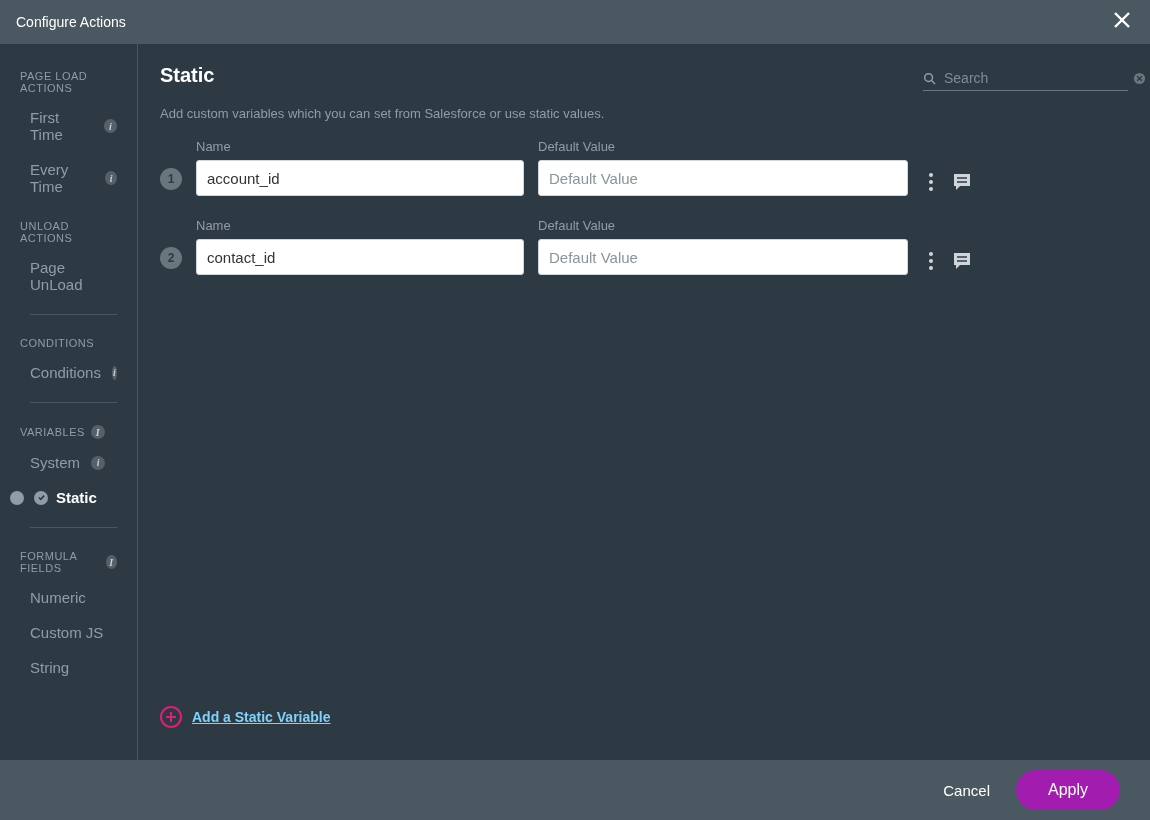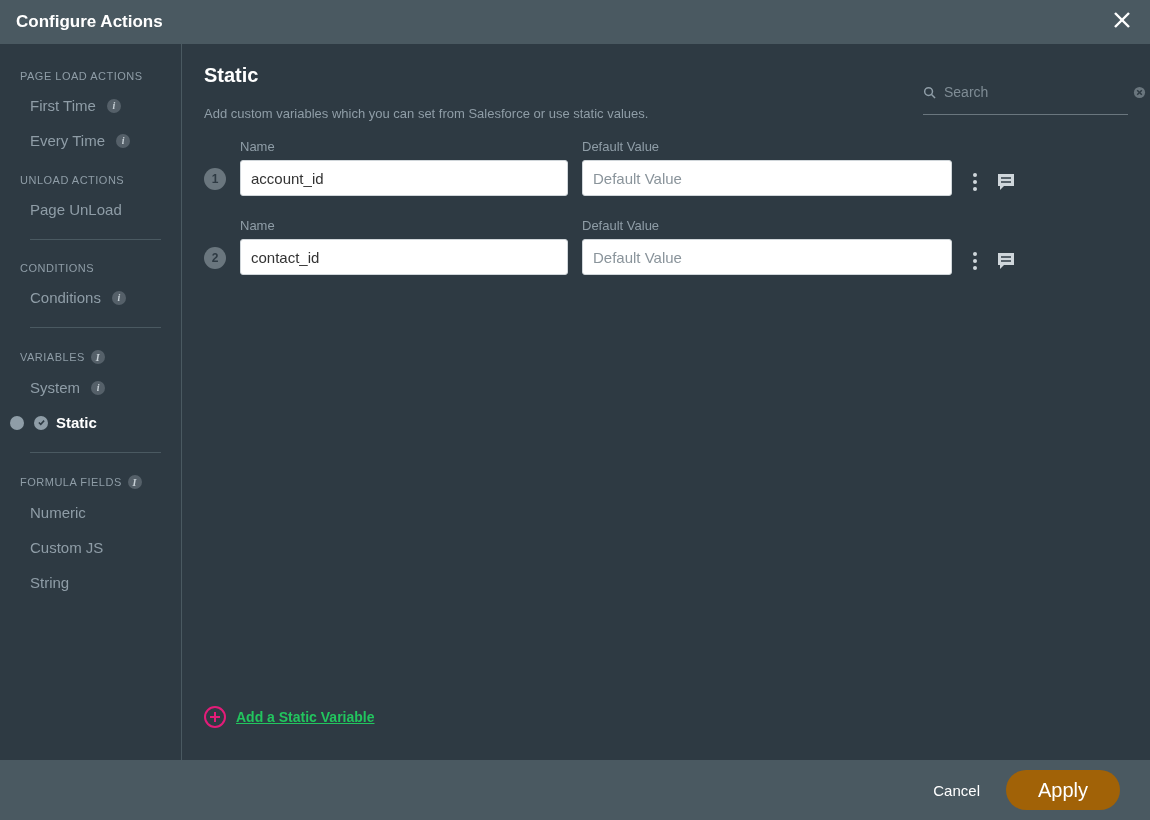--- a/index.html
+++ b/index.html
@@ -1,56 +1,56 @@
 <!DOCTYPE html>
 <html><head>
 <meta charset="utf-8">
 <style>
   * { box-sizing: border-box; margin: 0; padding: 0; }
   html, body { width: 1150px; height: 820px; overflow: hidden; font-family: "Segoe UI", "Helvetica Neue", Arial, sans-serif; background: #2e3a43; color: #d8dee3; }
   .dialog { width: 1150px; height: 820px; display: flex; flex-direction: column; }
   .titlebar { height: 44px; background: #4a5961; display: flex; align-items: center; justify-content: space-between; padding: 0 18px 0 16px; }
-  .titlebar h1 { font-size: 17px; font-weight: 700; color: #ffffff; }
+  .titlebar h1 { font-size: 14px; font-weight: 400; color: #ffffff; }
   .close-x { cursor: pointer; color: #ffffff; }
   .body { flex: 1; display: flex; min-height: 0; background: #2e3a43; }
-  .sidebar { width: 182px; border-right: 1px solid #4a5961; padding: 18px 10px 18px 10px; overflow-y: auto; }
+  .sidebar { width: 138px; border-right: 1px solid #4a5961; padding: 18px 10px 18px 10px; overflow-y: auto; }
   .side-section { margin-bottom: 8px; }
   .side-heading { font-size: 11px; letter-spacing: 0.5px; color: #8f9da7; text-transform: uppercase; padding: 8px 10px 6px 10px; display: flex; align-items: center; gap: 6px; }
   .side-item { font-size: 15px; color: #8f9da7; padding: 9px 10px 9px 20px; cursor: pointer; display: flex; align-items: center; gap: 11px; }
   .side-item.selected { color: #ffffff; font-weight: 700; padding-left: 4px; }
   .side-item.selected::before { content: ""; width: 14px; height: 14px; border-radius: 50%; background: #8f9da7; display: inline-block; margin-right: 2px; position: relative; }
   .check-wrap { position: relative; width: 14px; height: 14px; border-radius: 50%; background: #8f9da7; display:inline-flex; align-items:center; justify-content:center; }
   .check-wrap svg { width: 9px; height: 9px; }
   .info-badge { width: 14px; height: 14px; border-radius: 50%; background: #556069; color: #c7d0d6; font-size: 10px; font-weight:700; display: inline-flex; align-items: center; justify-content: center; font-family: Georgia, serif; font-style: italic; }
   .divider { border: none; border-top: 1px solid #4a5961; margin: 12px 10px 14px 20px; }
   .main { flex: 1; padding: 20px 22px 10px 22px; display: flex; flex-direction: column; min-width: 0; }
   .main-head { display: flex; align-items: flex-start; justify-content: space-between; }
   .main-title { font-size: 20px; font-weight: 700; color: #ffffff; }
   .main-sub { font-size: 13px; color: #8f9da7; margin-top: 19px; }
-  .search-wrap { display: flex; align-items: center; gap: 8px; border-bottom: 1px solid #6a767e; padding-bottom: 14px; margin-top: 20px; width: 205px; }
+  .search-wrap { display: flex; align-items: center; gap: 8px; border-bottom: 1px solid #6a767e; padding-bottom: 4px; margin-top: 6px; width: 205px; }
   .search-wrap input { background: transparent; border: none; outline: none; color: #d8dee3; font-size: 14px; flex: 1; }
   .search-wrap input::placeholder { color: #7f8c95; }
   .search-icon, .clear-icon { color: #8f9da7; display:flex; }
   .rows { margin-top: 18px; }
   .row { display: flex; align-items: flex-end; gap: 14px; margin-bottom: 22px; }
   .row-num { width: 22px; height: 22px; border-radius: 50%; background: #6a767e; color: #2e3a43; font-size: 12px; font-weight: 700; display: flex; align-items: center; justify-content: center; margin-bottom: 6px; flex: none; }
   .field { display: flex; flex-direction: column; gap: 6px; }
   .field.name { flex: 0 0 328px; }
   .field.default { flex: 0 0 370px; }
   .field label { font-size: 13px; color: #8f9da7; }
   .field input { height: 36px; border: 1px solid #d0d6da; border-radius: 3px; background: #ffffff; color: #333; font-size: 15px; padding: 0 10px; outline: none; }
   .field input::placeholder { color: #8a949b; }
   .row-actions { display: flex; align-items: center; gap: 18px; margin-bottom: 4px; margin-left: 6px; }
   .icon-btn { cursor: pointer; color: #cfd6db; display:flex; }
   .add-row { margin-top: auto; display: flex; align-items: center; gap: 10px; padding: 8px 0 22px 0; cursor: pointer; }
   .add-row .plus { width: 22px; height: 22px; border: 2px solid #e31c79; border-radius: 50%; display:flex; align-items:center; justify-content:center; color:#e31c79; }
-  .add-row .label { color: #22c55e; font-weight: 700; font-size: 14px; text-decoration: underline; }
+  .add-row .label { color: #7dd3fc; font-weight: 700; font-size: 14px; text-decoration: underline; }
   .footer { height: 60px; background: #4a5961; display: flex; align-items: center; justify-content: flex-end; gap: 26px; padding: 8px 30px; }
   .btn-cancel { color: #ffffff; font-size: 15px; cursor: pointer; }
-  .btn-apply { background: #a16207; color: #ffffff; border: none; border-radius: 22px; height: 40px; padding: 0 32px; font-size: 20px; font-weight: 500; cursor: pointer; }
+  .btn-apply { background: #a21caf; color: #ffffff; border: none; border-radius: 22px; height: 40px; padding: 0 32px; font-size: 16px; font-weight: 500; cursor: pointer; }
 </style>
 </head>
 <body>
 
 <div class="dialog">
 
   <div class="titlebar">
     <h1>Configure Actions</h1>
     <span class="close-x">
       <svg width="20" height="20" viewBox="0 0 20 20">

